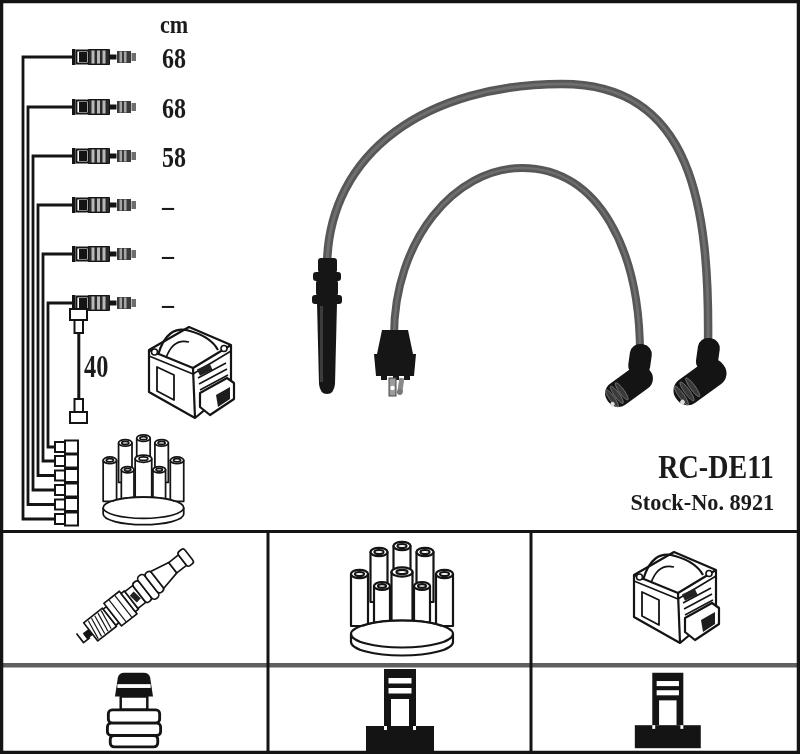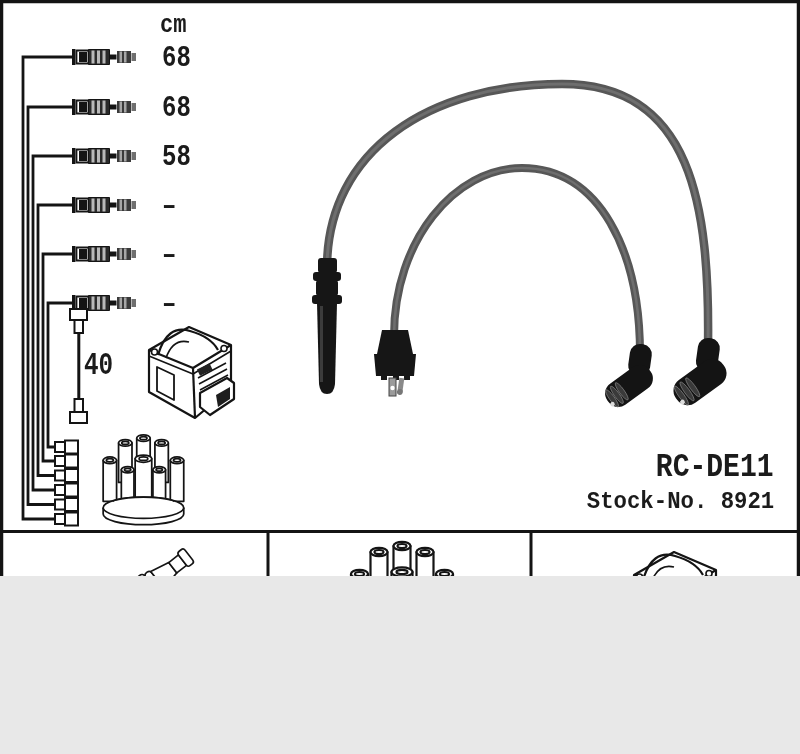--- a/index.html
+++ b/index.html
@@ -1,21 +1,21 @@
 <!DOCTYPE html>
 <html><head>
 <meta charset="utf-8">
 <style>
   html,body{margin:0;padding:0;background:#e8e8e8;}
   .canvas{
     position:relative;
-    width:800px;height:576px;
+    width:800px;height:754px;
     background:#ffffff;
     overflow:hidden;
-    font-family:Liberation Mono, monospace;
+    font-family:Liberation Serif, serif;
   }
   .art{position:absolute;left:0;top:0;width:800px;height:754px;display:block;}
   .label{
     position:absolute;
     color:#1b1b1b;
     font-weight:bold;
     white-space:nowrap;
     line-height:1;
   }
   .lbl-cm{left:160px;top:12px;font-size:26px;transform:scaleX(.85);transform-origin:left top;}

